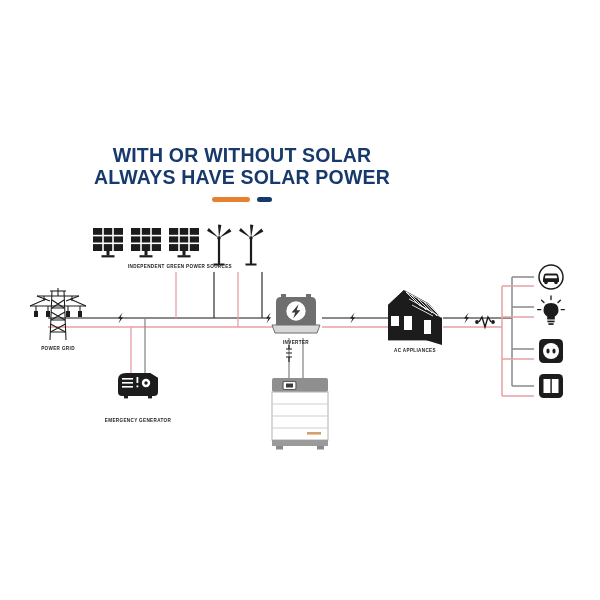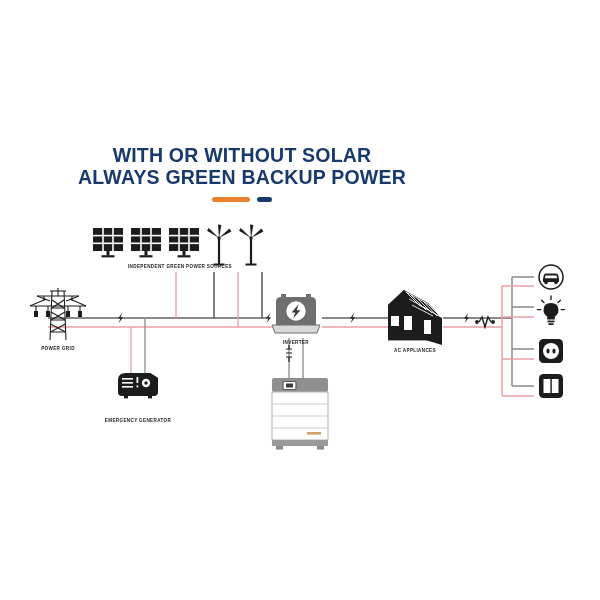--- a/index.html
+++ b/index.html
@@ -78,21 +78,21 @@
     transform: translateX(-50%);
   }
 </style>
 </head>
 <body>
 
 <div id="page">
 
   <div class="title-block">
     <div class="title-line">WITH OR WITHOUT SOLAR</div>
-    <div class="title-line">ALWAYS GREEN BACKUP POWER</div>
+    <div class="title-line">ALWAYS HAVE SOLAR POWER</div>
     <div class="rule-row">
       <div class="rule-orange"></div>
       <div class="rule-navy"></div>
     </div>
   </div>
 
   <svg id="diagram" viewBox="0 0 600 600">
 
     <defs>
 

